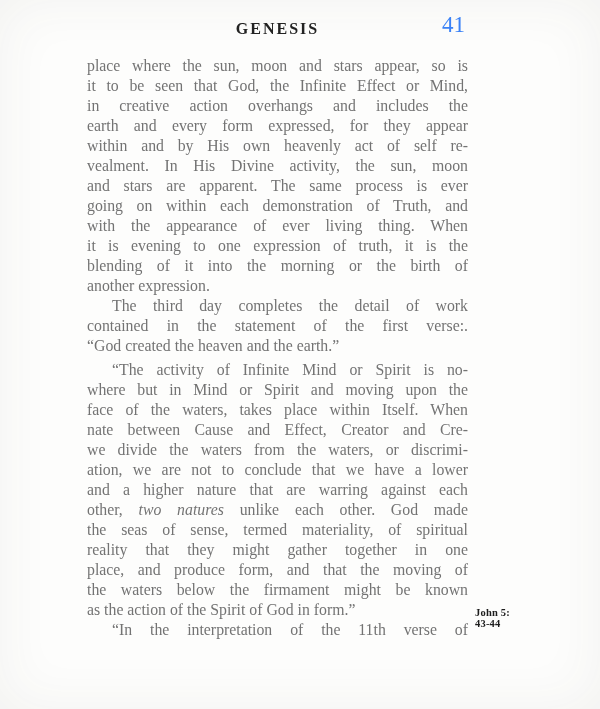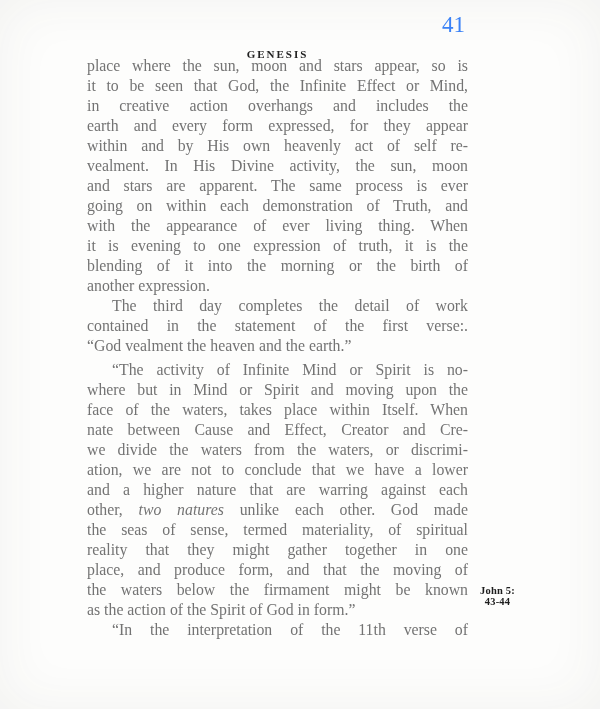--- a/index.html
+++ b/index.html
@@ -19,25 +19,24 @@
     position: absolute;
     inset: 0;
     box-shadow: inset 0 0 55px rgba(60,60,55,0.06);
   }
   .running-title {
     position: absolute;
     left: 87px;
     width: 381px;
     top: 20px;
     text-align: center;
-    font-size: 11px;
+    font-size: 16px;
     font-weight: 700;
     letter-spacing: 2px;
     color: #222;
-    margin-top: 28px;
   }
   .page-number {
     position: absolute;
     left: 87px;
     width: 378px;
     top: 12px;
     text-align: right;
     font-size: 23px;
     font-weight: 400;
     color: #3b82f6;
@@ -60,23 +59,23 @@
   .line.last {
     text-align-last: left;
   }
   .line.indent {
     text-indent: 25px;
   }
   .italic { font-style: italic; }
   .margin-note {
     position: absolute;
     left: 475px;
-    top: 586px;
+    top: 608px;
     width: 45px;
-    text-align: center;
+    text-align: left;
     font-size: 10.5px;
     line-height: 10.5px;
     font-weight: 700;
     color: #1d1d1d;
     letter-spacing: 0.2px;
   }
 </style>
 </head>
 <body>
 
@@ -97,21 +96,21 @@
         <div class="line">and stars are apparent. The same process is ever</div>
         <div class="line">going on within each demonstration of Truth, and</div>
         <div class="line">with the appearance of ever living thing. When</div>
         <div class="line">it is evening to one expression of truth, it is the</div>
         <div class="line">blending of it into the morning or the birth of</div>
         <div class="line last">another expression.</div>
       </div>
       <div class="paragraph">
         <div class="line indent">The third day completes the detail of work</div>
         <div class="line">contained in the statement of the first verse:.</div>
-        <div class="line last">“God vealment the heaven and the earth.”</div>
+        <div class="line last">“God created the heaven and the earth.”</div>
       </div>
       <div class="paragraph space-before">
         <div class="line indent">“The activity of Infinite Mind or Spirit is no-</div>
         <div class="line">where but in Mind or Spirit and moving upon the</div>
         <div class="line">face of the waters, takes place within Itself. When</div>
         <div class="line">nate between Cause and Effect, Creator and Cre-</div>
         <div class="line">we divide the waters from the waters, or discrimi-</div>
         <div class="line">ation, we are not to conclude that we have a lower</div>
         <div class="line">and a higher nature that are warring against each</div>
         <div class="line"><span class="">other, </span><span class="italic">two natures</span><span class=""> unlike each other. God made</span></div>

